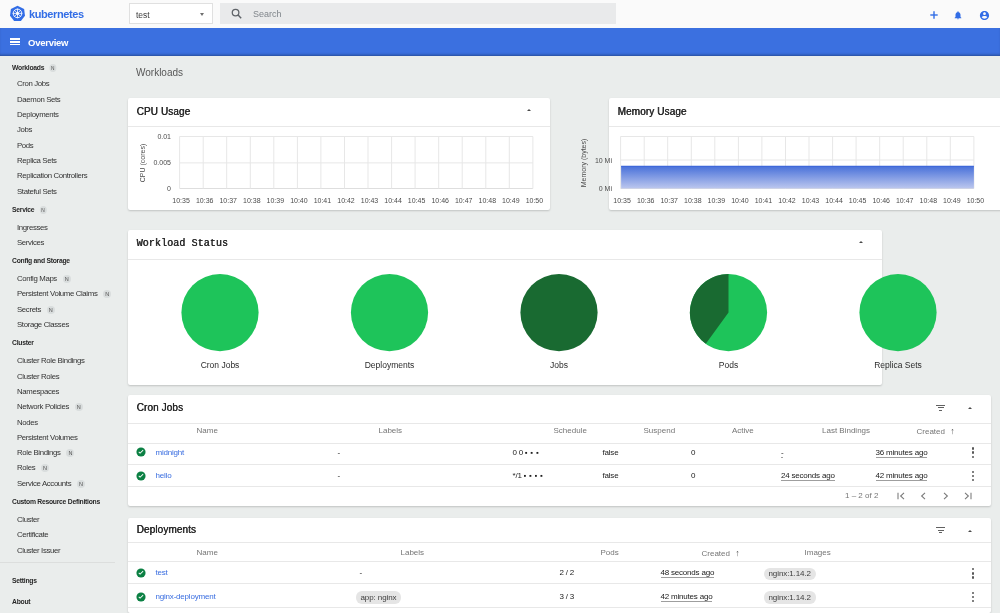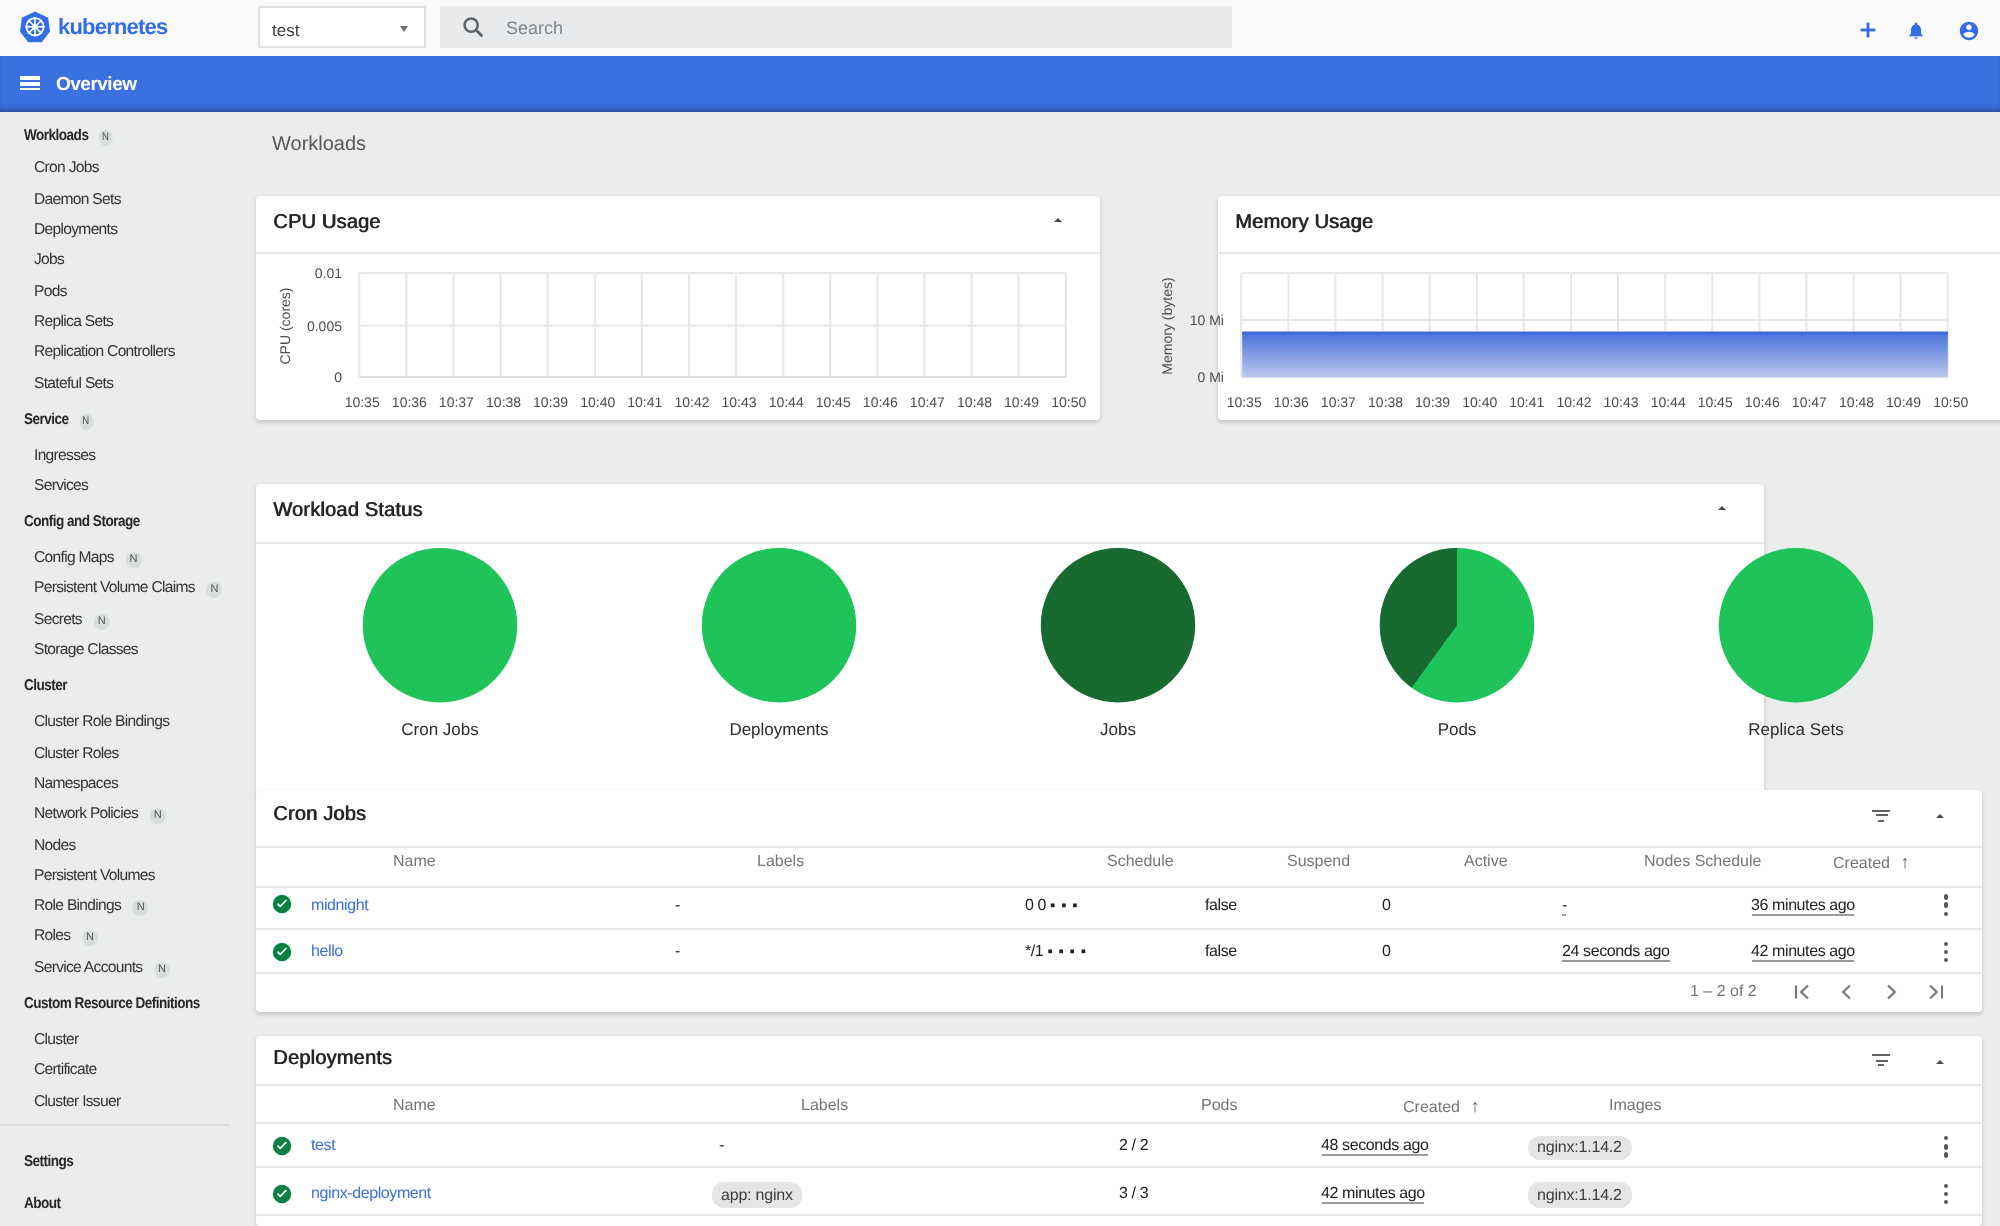--- a/index.html
+++ b/index.html
@@ -251,21 +251,21 @@
       <text x="288.6" y="76.3">10:45</text>
       <text x="312.2" y="76.3">10:46</text>
       <text x="335.7" y="76.3">10:47</text>
       <text x="359.3" y="76.3">10:48</text>
       <text x="382.8" y="76.3">10:49</text>
       <text x="406.4" y="76.3">10:50</text>
   </g>
   <text x="17" y="36" font-size="7" fill="#4c4c4c" text-anchor="middle" transform="rotate(-90 17 36)">Memory (bytes)</text>
 </svg>
 
-<div class="card" style="left:128px;top:242px;width:754px;height:154.5px;">
+<div class="card" style="left:128px;top:230px;width:754px;height:154.5px;font-family:Liberation Mono, monospace;">
   <div class="card-title" style="top:7.5px;">Workload Status</div>
   <div class="caret" style="right:19.4px;top:11.2px;"></div>
   <div class="hline" style="top:29px;"></div>
 </div>
 <svg class="abs" style="left:128px;top:256px" width="863" height="125" viewBox="0 0 863 125">
   <g font-size="8.5" fill="#2b2b2b" text-anchor="middle">
     <circle cx="92" cy="56.6" r="38.6" fill="#1ec45a"></circle>
       <text x="92" y="111.5">Cron Jobs</text>
     <circle cx="261.5" cy="56.6" r="38.6" fill="#1ec45a"></circle>
       <text x="261.5" y="111.5">Deployments</text>
@@ -286,21 +286,21 @@
       <div style="width:6px"></div>
       <div style="width:3px"></div>
     </div>
   <div class="caret" style="right:19.4px;top:12px;"></div>
   <div class="hline" style="top:27.5px;"></div>
   <div class="th" style="left:27.5px;top:30.5px;">Name</div>
   <div class="th" style="left:209.5px;top:30.5px;">Labels</div>
   <div class="th" style="left:384.5px;top:30.5px;">Schedule</div>
   <div class="th" style="left:474.5px;top:30.5px;">Suspend</div>
   <div class="th" style="left:563px;top:30.5px;">Active</div>
-  <div class="th" style="left:653px;top:30.5px;">Nodes Schedule</div>
+  <div class="th" style="left:653px;top:30.5px;">Last Bindings</div>
   <div class="th" style="left:747.5px;top:30.5px;">Created <span class="sort">↑</span></div>
   <div class="hline" style="top:48px;"></div>
 
   <svg class="abs" style="left:7.5px;top:52.2px" width="10" height="10" viewBox="0 0 24 24">
       <circle cx="12" cy="12" r="11" fill="#0b8043"></circle>
       <path d="M9.8 16.2 L5.9 12.3 L7.3 10.9 L9.8 13.4 L16.5 6.7 L17.9 8.1 Z" fill="#fff"></path>
     </svg>
   <div class="td link" style="left:27.5px;top:53px;">midnight</div>
   <div class="td" style="left:209.5px;top:53px;">-</div>
   <div class="td" style="left:384.5px;top:53px;">0 0 <span class="st">▪ ▪ ▪</span></div>

